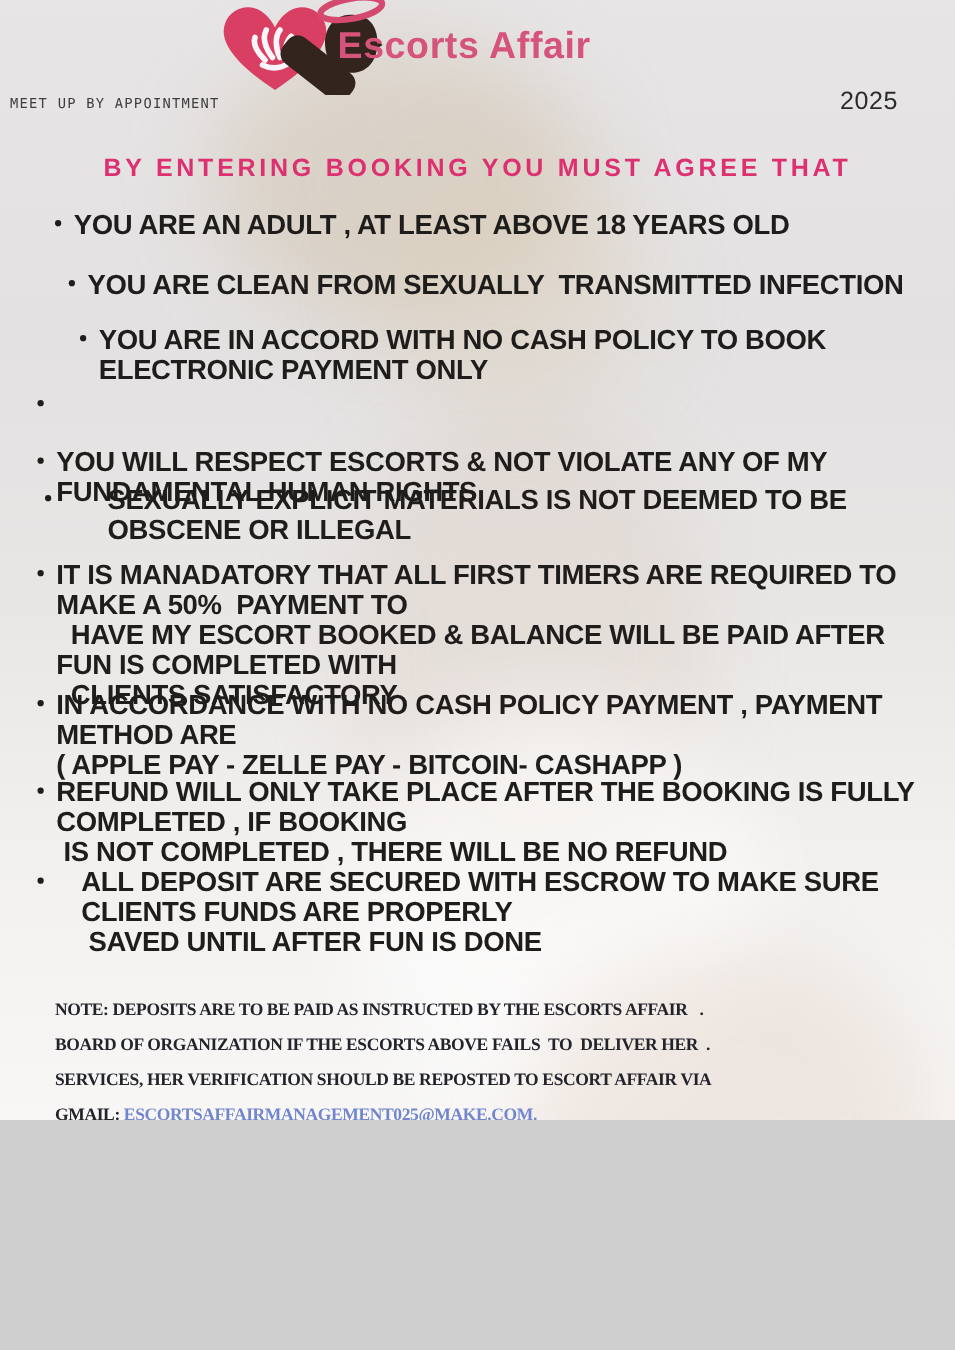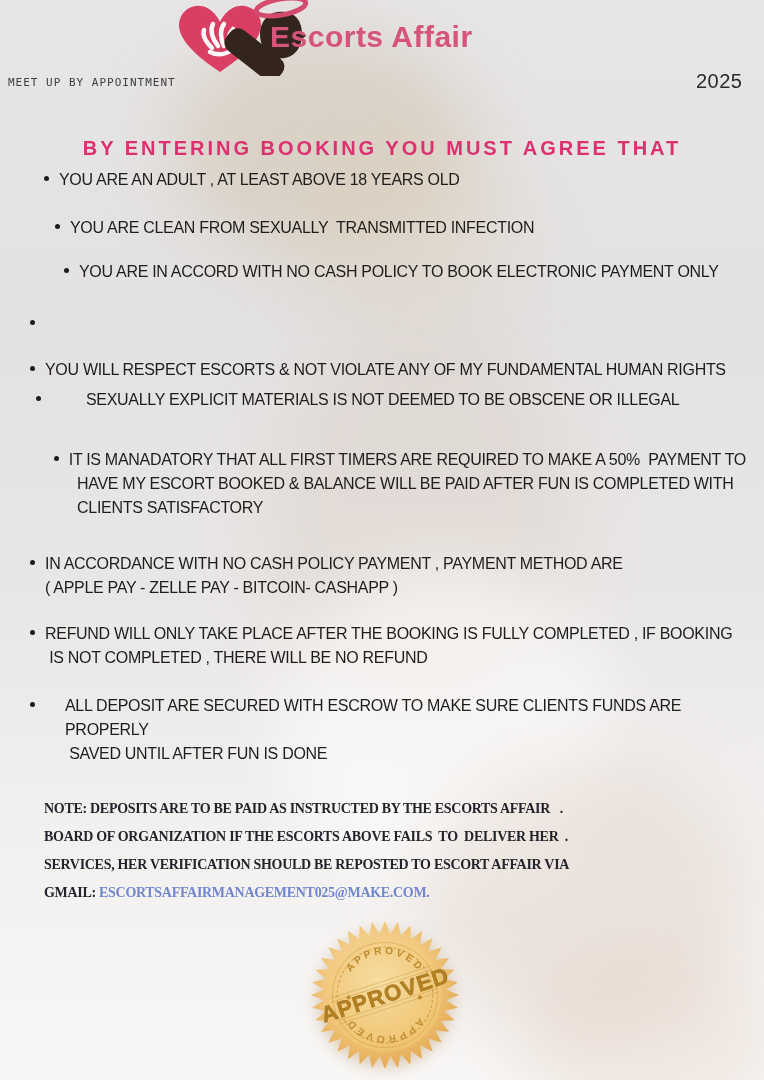--- a/index.html
+++ b/index.html
@@ -1,17 +1,17 @@
 <!DOCTYPE html>
 <html><head>
 <meta charset="utf-8">
 <style>
   html,body{margin:0;padding:0;background:#cfcfcf;}
   .page{
-    position:relative;width:764px;height:1080px;overflow:hidden;
+    position:relative;width:764px;height:896px;overflow:hidden;
     font-family:"Liberation Sans",sans-serif;
     background:linear-gradient(180deg,#e7e5e6 0%,#e3e1e1 30%,#e9e7e6 55%,#f2f0ef 75%,#f8f7f6 100%);
   }
   
   .bg-blob{position:absolute;border-radius:50%;filter:blur(34px);pointer-events:none;}
   .blob-hair{left:170px;top:30px;width:300px;height:230px;background:rgba(203,185,158,.40);}
   .blob-hair2{left:300px;top:130px;width:220px;height:200px;background:rgba(222,207,184,.35);}
   .blob-body{left:270px;top:330px;width:300px;height:380px;background:rgba(209,186,170,.22);}
   .blob-silk{left:280px;top:560px;width:330px;height:330px;background:rgba(255,255,255,.55);}
   .blob-leg{left:420px;top:760px;width:330px;height:280px;background:rgba(216,192,174,.30);}
@@ -22,31 +22,31 @@
     position:absolute;left:270px;top:20px;
     font-size:30px;font-weight:800;letter-spacing:.5px;color:#d6537b;
   }
   .tagline{
     position:absolute;left:8px;top:76px;
     font-family:"DejaVu Sans Mono","Liberation Mono",monospace;
     font-size:11px;letter-spacing:1px;color:#3e3e3e;
   }
   .year{
     position:absolute;left:672px;top:70px;
-    font-size:20px;color:#2b2b2b;letter-spacing:.5px;margin-left:24px;
+    font-size:20px;color:#2b2b2b;letter-spacing:.5px;
   }
   .heading{
-    position:absolute;left:0;top:137px;width:100%;text-align:center;
+    position:absolute;left:0;top:124px;width:100%;text-align:center;
     font-size:20px;font-weight:800;letter-spacing:3px;color:#dd3070;
   }
   .terms{list-style:none;margin:0;padding:0;}
   .terms li{position:absolute;display:flex;align-items:flex-start;width:716px;}
   .dot{flex:0 0 auto;width:5px;height:5px;border-radius:50%;background:#1e1d1b;margin:8px 10px 0 0;}
   .term-text{
-    font-size:16px;font-weight:normal;letter-spacing:-0.3px;line-height:24px;
+    font-size:22px;font-weight:bold;letter-spacing:-0.3px;line-height:24px;
     color:#1e1d1b;white-space:pre-wrap;
   }
   .terms li:nth-child(1){top:168px;left:44px;}
   .terms li:nth-child(2){top:216px;left:55px;}
   .terms li:nth-child(3){top:260px;left:64px;}
   .terms li:nth-child(4){top:312px;left:30px;}
   .terms li:nth-child(5){top:358px;left:30px;}
   .terms li:nth-child(6){top:388px;left:36px;gap:35px;}
   .terms li:nth-child(7){top:448px;left:30px;justify-content:flex-end;}
   .terms li:nth-child(8){top:552px;left:30px;}

